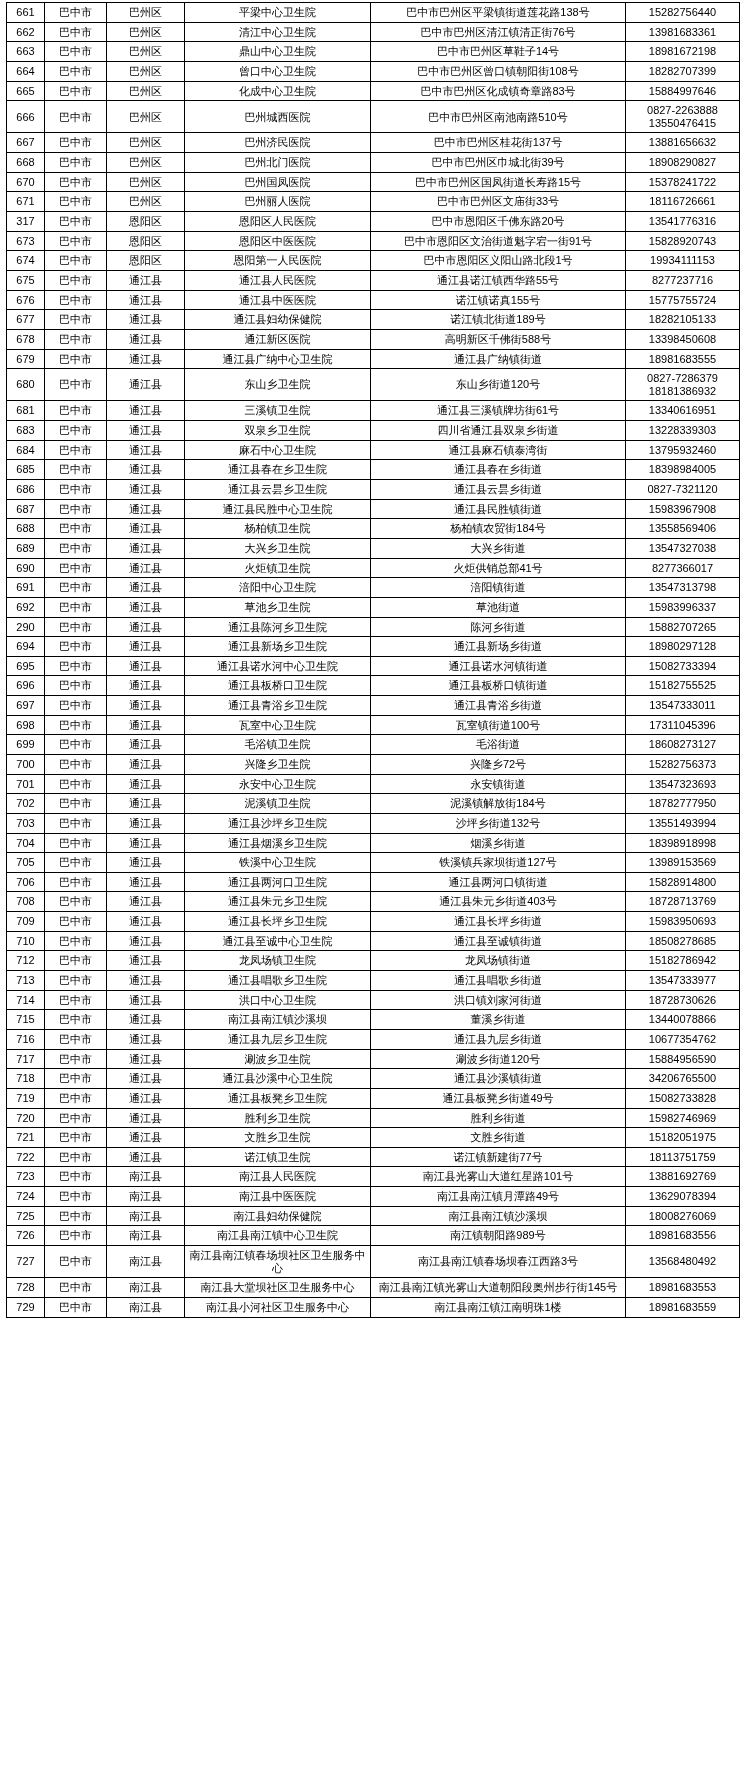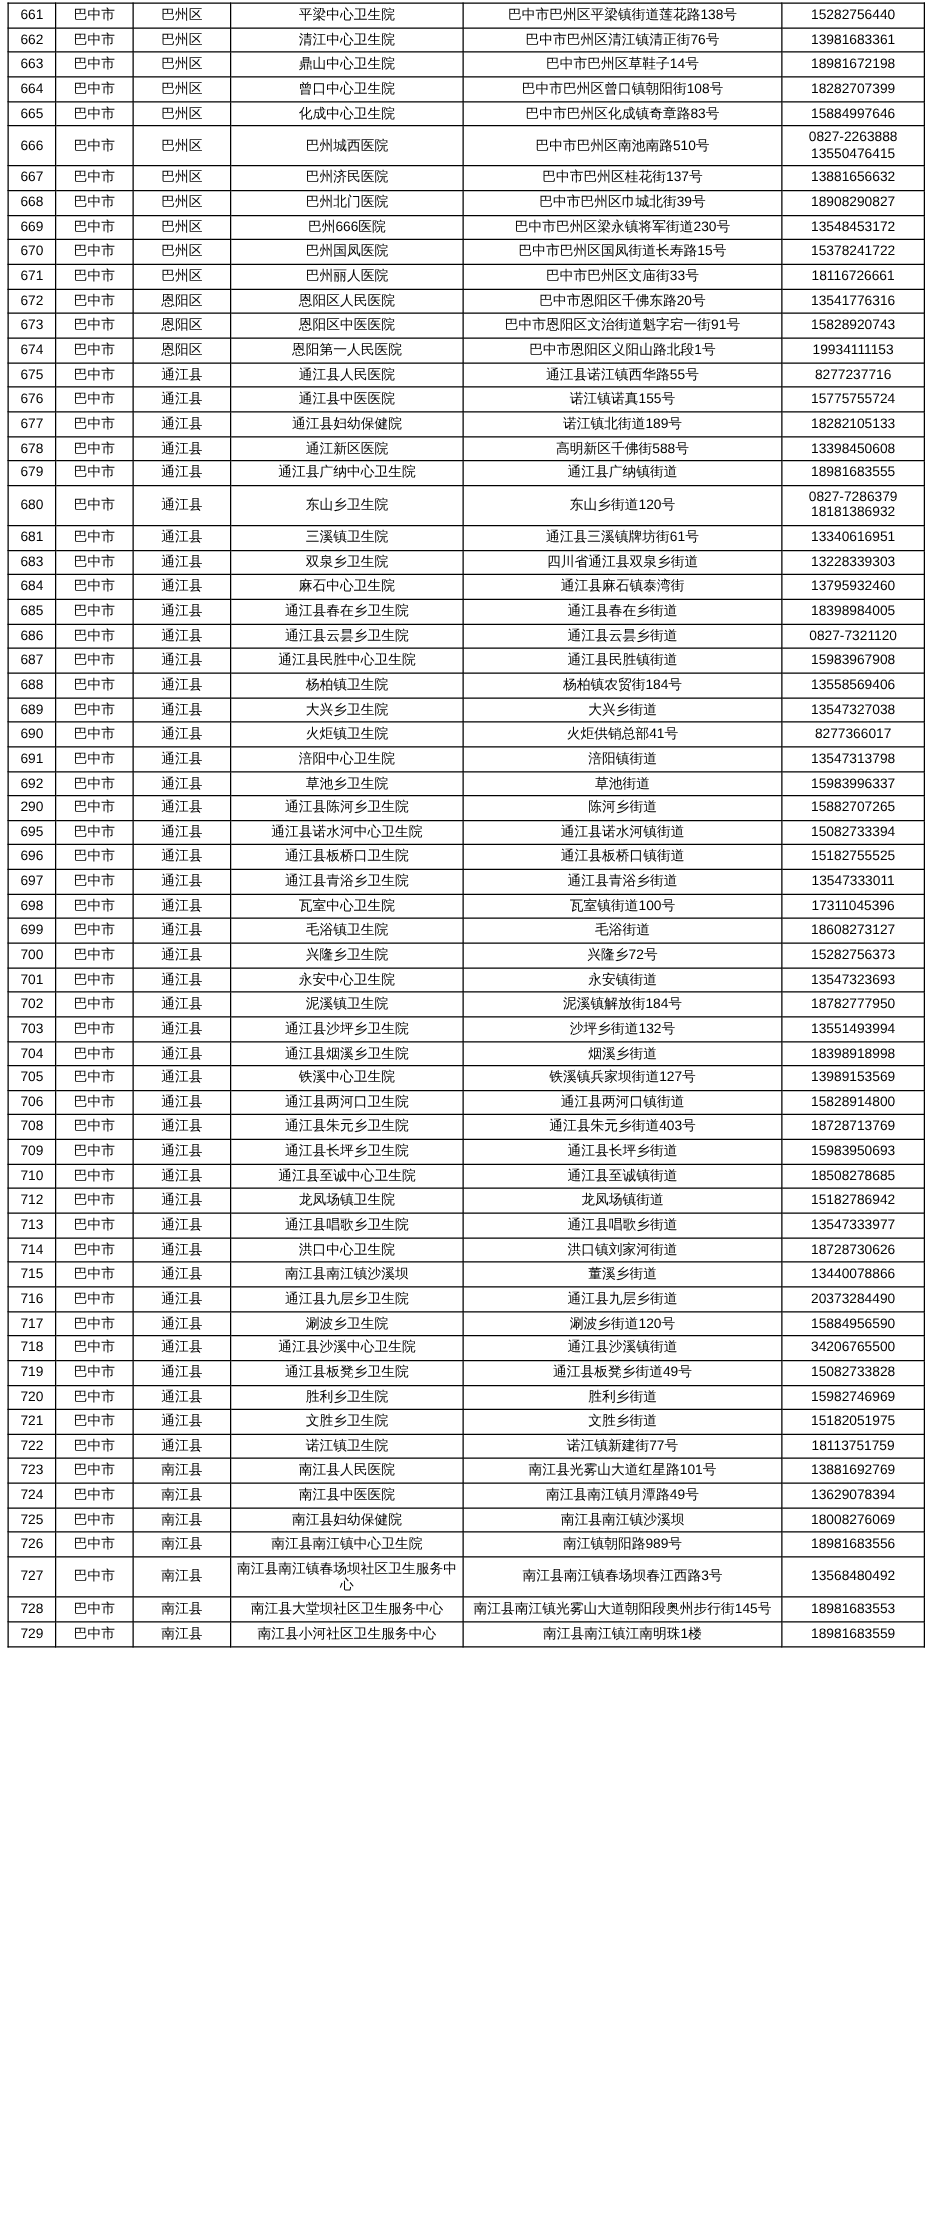--- a/index.html
+++ b/index.html
@@ -120,45 +120,37 @@
         </tr>
         <tr>
           <td class="idx">668</td>
           <td class="city">巴中市</td>
           <td class="dist">巴州区</td>
           <td class="name">巴州北门医院</td>
           <td class="addr">巴中市巴州区巾城北街39号</td>
           <td class="phone">18908290827</td>
         </tr>
         <tr>
-          <td class="idx">669</td>
-          <td class="city">巴中市</td>
-          <td class="dist">巴州区</td>
-          <td class="name">巴州666医院</td>
-          <td class="addr">巴中市巴州区梁永镇将军街道230号</td>
-          <td class="phone">13548453172</td>
-        </tr>
-        <tr>
           <td class="idx">670</td>
           <td class="city">巴中市</td>
           <td class="dist">巴州区</td>
           <td class="name">巴州国凤医院</td>
           <td class="addr">巴中市巴州区国凤街道长寿路15号</td>
           <td class="phone">15378241722</td>
         </tr>
         <tr>
           <td class="idx">671</td>
           <td class="city">巴中市</td>
           <td class="dist">巴州区</td>
           <td class="name">巴州丽人医院</td>
           <td class="addr">巴中市巴州区文庙街33号</td>
           <td class="phone">18116726661</td>
         </tr>
         <tr>
-          <td class="idx">672</td>
+          <td class="idx">317</td>
           <td class="city">巴中市</td>
           <td class="dist">恩阳区</td>
           <td class="name">恩阳区人民医院</td>
           <td class="addr">巴中市恩阳区千佛东路20号</td>
           <td class="phone">13541776316</td>
         </tr>
         <tr>
           <td class="idx">673</td>
           <td class="city">巴中市</td>
           <td class="dist">恩阳区</td>
@@ -312,20 +304,28 @@
         </tr>
         <tr>
           <td class="idx">290</td>
           <td class="city">巴中市</td>
           <td class="dist">通江县</td>
           <td class="name">通江县陈河乡卫生院</td>
           <td class="addr">陈河乡街道</td>
           <td class="phone">15882707265</td>
         </tr>
         <tr>
+          <td class="idx">694</td>
+          <td class="city">巴中市</td>
+          <td class="dist">通江县</td>
+          <td class="name">通江县新场乡卫生院</td>
+          <td class="addr">通江县新场乡街道</td>
+          <td class="phone">18980297128</td>
+        </tr>
+        <tr>
           <td class="idx">695</td>
           <td class="city">巴中市</td>
           <td class="dist">通江县</td>
           <td class="name">通江县诺水河中心卫生院</td>
           <td class="addr">通江县诺水河镇街道</td>
           <td class="phone">15082733394</td>
         </tr>
         <tr>
           <td class="idx">696</td>
           <td class="city">巴中市</td>
@@ -469,21 +469,21 @@
           <td class="name">南江县南江镇沙溪坝</td>
           <td class="addr">董溪乡街道</td>
           <td class="phone">13440078866</td>
         </tr>
         <tr>
           <td class="idx">716</td>
           <td class="city">巴中市</td>
           <td class="dist">通江县</td>
           <td class="name">通江县九层乡卫生院</td>
           <td class="addr">通江县九层乡街道</td>
-          <td class="phone">20373284490</td>
+          <td class="phone">10677354762</td>
         </tr>
         <tr>
           <td class="idx">717</td>
           <td class="city">巴中市</td>
           <td class="dist">通江县</td>
           <td class="name">涮波乡卫生院</td>
           <td class="addr">涮波乡街道120号</td>
           <td class="phone">15884956590</td>
         </tr>
         <tr>

